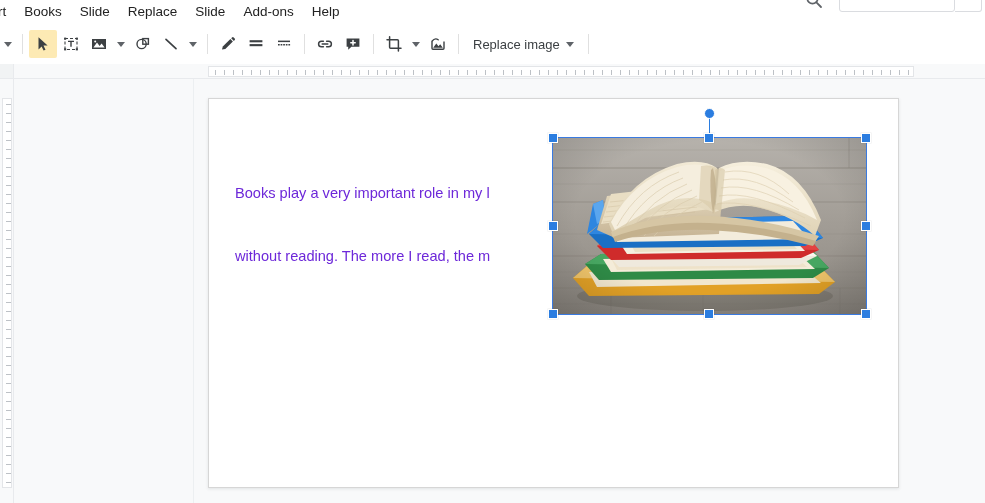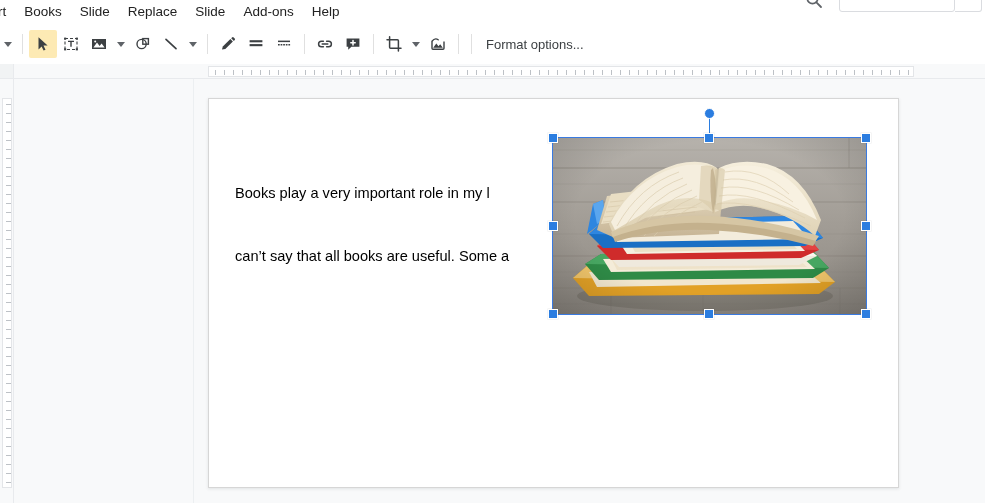--- a/index.html
+++ b/index.html
@@ -240,21 +240,21 @@
   }
 
   
   .slide-text {
     position: absolute;
     left: 26px;
     top: 43px;
     width: 420px;
     font-size: 14.6px;
     line-height: 20.7px;
-    color: #000000;
+    color: #6d28d9;
     text-align: justify;
     text-justify: inter-word;
     letter-spacing: 0px;
     white-space: pre-wrap;
   }
   .slide-text .ln { display: block; }
 
   
   .img-wrap {
     position: absolute;
@@ -471,26 +471,27 @@
         <svg width="18" height="18" viewBox="0 0 18 18">
           <path d="M3 6.4 V13.2 a1 1 0 0 0 1 1 H14 a1 1 0 0 0 1 -1 V6.4" fill="none" stroke="#3c4043" stroke-width="1.4"></path>
           <path d="M4.2 12.8 L7.3 8.6 L9.5 11.3 L11.2 9.3 L13.8 12.8 Z" fill="#3c4043"></path>
           <path d="M3 6.2 Q6 2.4 9.2 4.8" fill="none" stroke="#3c4043" stroke-width="1.4" stroke-linecap="round"></path>
         </svg>
       </span>
     </div>
 
     <div class="tb-sep"></div>
 
+    <div class="tb-text">
+      <span>Replace image</span>
+      <span class="caret"></span>
+    </div>
 
     <div class="tb-sep"></div>
 
-    <div class="tb-text">
-      <span>Format options...</span>
-    </div>
   </div>
 
   <div class="ruler-corner"></div>
 
   <div class="ruler-h">
     <div class="ruler-h-track" id="ruler-h-track">
         <div class="tick-h" style="left: 6px;"></div>
         <div class="tick-h" style="left: 15px;"></div>
         <div class="tick-h" style="left: 24px;"></div>
         <div class="tick-h" style="left: 33px;"></div>
@@ -620,21 +621,21 @@
   </div>
 
   <div class="canvas-area">
 
     <div class="filmstrip"></div>
 
     <div class="slide">
 
       <div class="slide-text">
         <span class="ln">Books play a very important role in my l</span>
-        <span class="ln">can’t say that all books are useful. Some a</span>
+        <span class="ln">without reading. The more I read, the m</span>
       </div>
 
       <div class="img-wrap">
 
         <div class="photo">
           <svg width="313" height="176" viewBox="0 0 313 176" preserveAspectRatio="none">
             <defs>
               <linearGradient id="wood" x1="0" y1="0" x2="0" y2="1">
                 <stop offset="0" stop-color="#b6b2ac"></stop>
                 <stop offset="0.45" stop-color="#a39e97"></stop>

